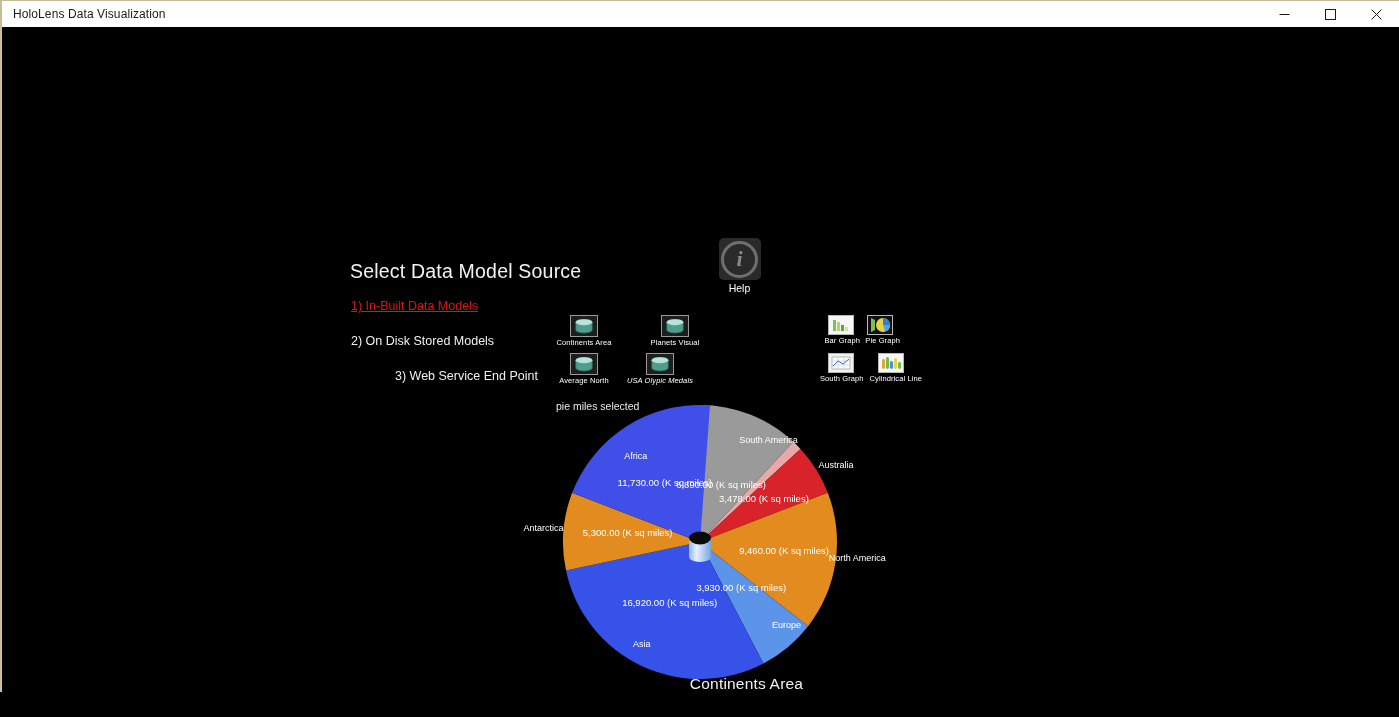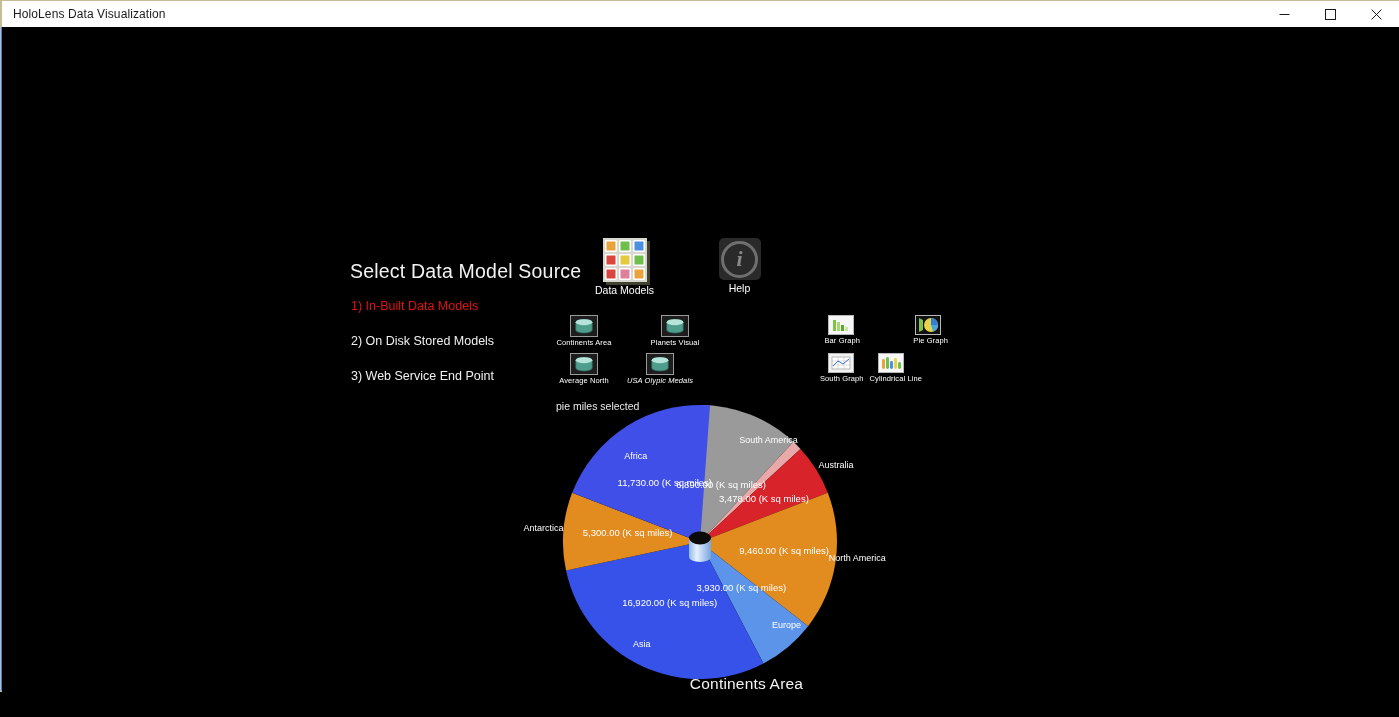--- a/index.html
+++ b/index.html
@@ -13,21 +13,21 @@
     height: 717px;
     overflow: hidden;
     font-family: "Liberation Sans", sans-serif;
   }
 
   #app-window {
     position: absolute;
     left: 0; top: 0;
     width: 1399px;
     height: 692px;
-    background: #3b82f6;
+    background: #fdba74;
     box-sizing: border-box;
     border: 1px solid #c8bb9a;
     border-top: none;
   }
 
   
   #title-bar {
     position: absolute;
     left: 0; top: 0;
     width: 1399px;
@@ -209,21 +209,21 @@
   .vg-icon {
     width: 26px; height: 20px;
     margin: 0 auto;
     background: #efefef;
     border: 1px solid #b8b8b8;
     box-sizing: border-box;
     position: relative;
     overflow: hidden;
   }
   #vg-0 { left: 820px; top: 288px; width: 38px; }
-  #vg-1 { left: 858px; top: 288px; width: 40px; margin-left: 48px; }
+  #vg-1 { left: 858px; top: 288px; width: 40px; }
   #vg-2 { left: 818px; top: 326px; width: 42px; }
   #vg-3 { left: 858px; top: 326px; width: 62px; }
 
   
   #chart-status {
     position: absolute;
     left: 554px;
     top: 373px;
     font-size: 10.5px;
     color: #e9e9e9;
@@ -281,41 +281,25 @@
           <line x1="10.4" y1="0.6" x2="0.6" y2="10.4" stroke="#1b1b1b" stroke-width="1"></line>
         </svg>
       </div>
     </div>
   </div>
 
   <div id="canvas">
 
     <div id="source-panel">
       <div id="source-heading">Select Data Model Source</div>
-      <div class="source-option" id="source-opt-0" style="color: rgb(226, 18, 18);">1) In-Built Data Models</div>
+      <div class="source-option" id="source-opt-0" style="color: rgb(226, 18, 18); text-decoration: underline;">1) In-Built Data Models</div>
       <div class="source-option" id="source-opt-1" style="color: rgb(240, 240, 240);">2) On Disk Stored Models</div>
-      <div class="source-option" id="source-opt-2" style="color: rgb(240, 240, 240);">3) Web Service End Point</div>
-    </div>
-
-    <div class="top-icon" id="icon-data-models">
-      <div class="glyph-wrap">
-        <div class="grid-icon">
-          <i style="background:#e8a33d"></i>
-            <i style="background:#6fc04a"></i>
-            <i style="background:#4a8fe0"></i>
-          <i style="background:#d9453f"></i>
-            <i style="background:#e5c93f"></i>
-            <i style="background:#6fc04a"></i>
-          <i style="background:#d9453f"></i>
-            <i style="background:#e07f9b"></i>
-            <i style="background:#e8a33d"></i>
-        </div>
-      </div>
-      <div class="caption">Data Models</div>
-    </div>
+      <div class="source-option" id="source-opt-2" style="color: rgb(240, 240, 240); margin-left: 44px;">3) Web Service End Point</div>
+    </div>
+
 
     <div class="top-icon" id="icon-help">
       <div class="glyph-wrap">
         <div class="help-icon">
           <div class="ring">i</div>
         </div>
       </div>
       <div class="caption">Help</div>
     </div>
 

